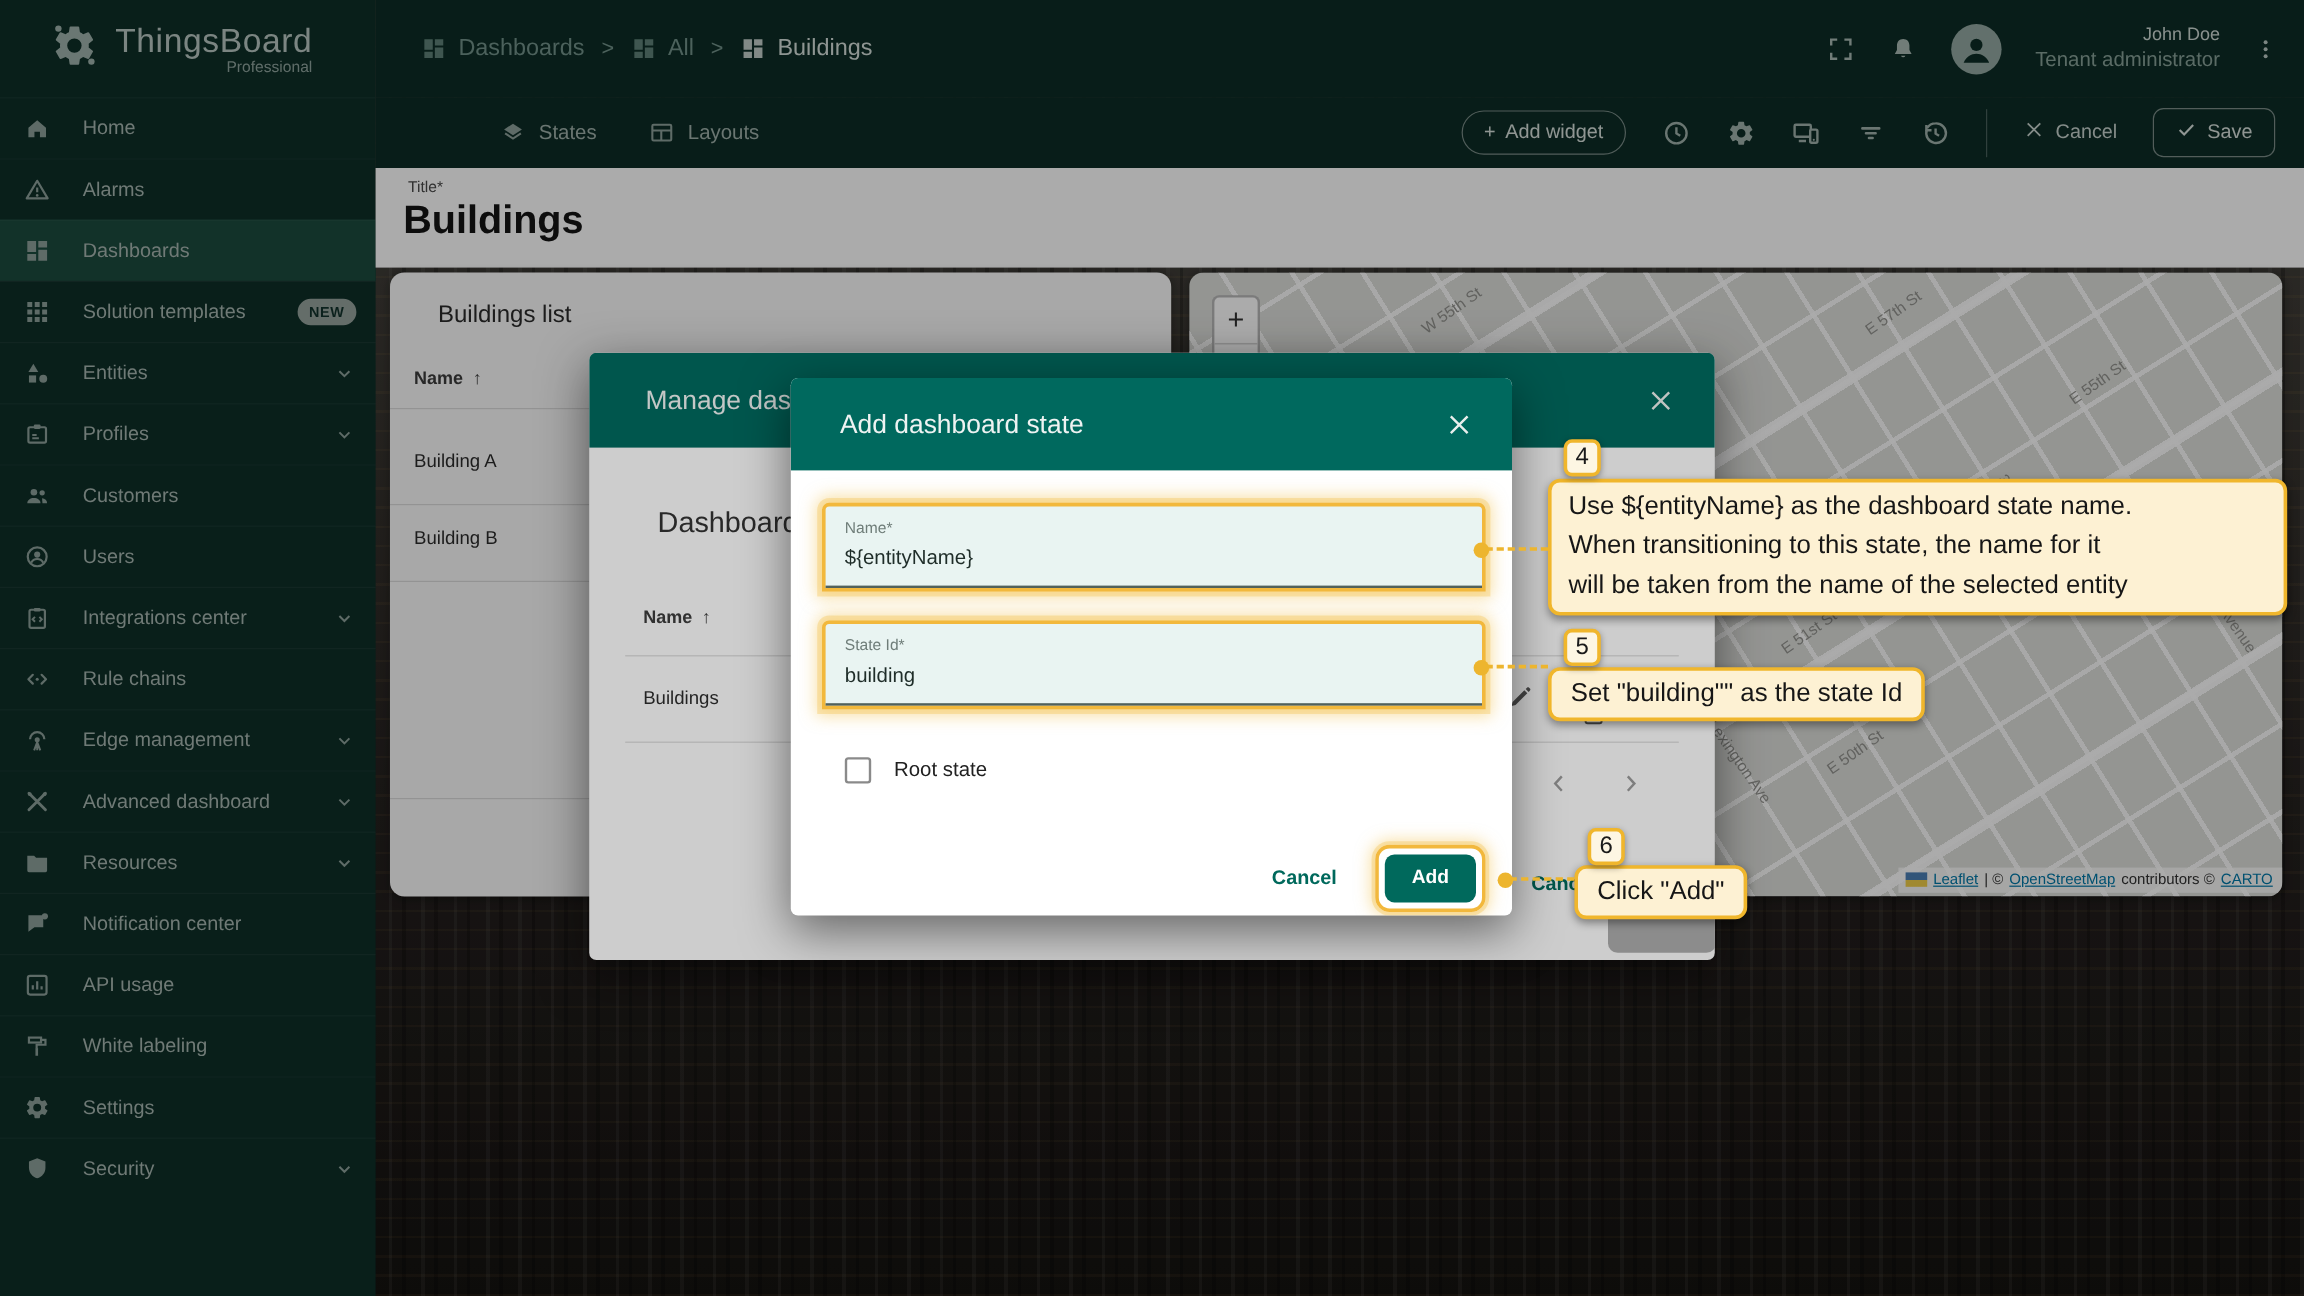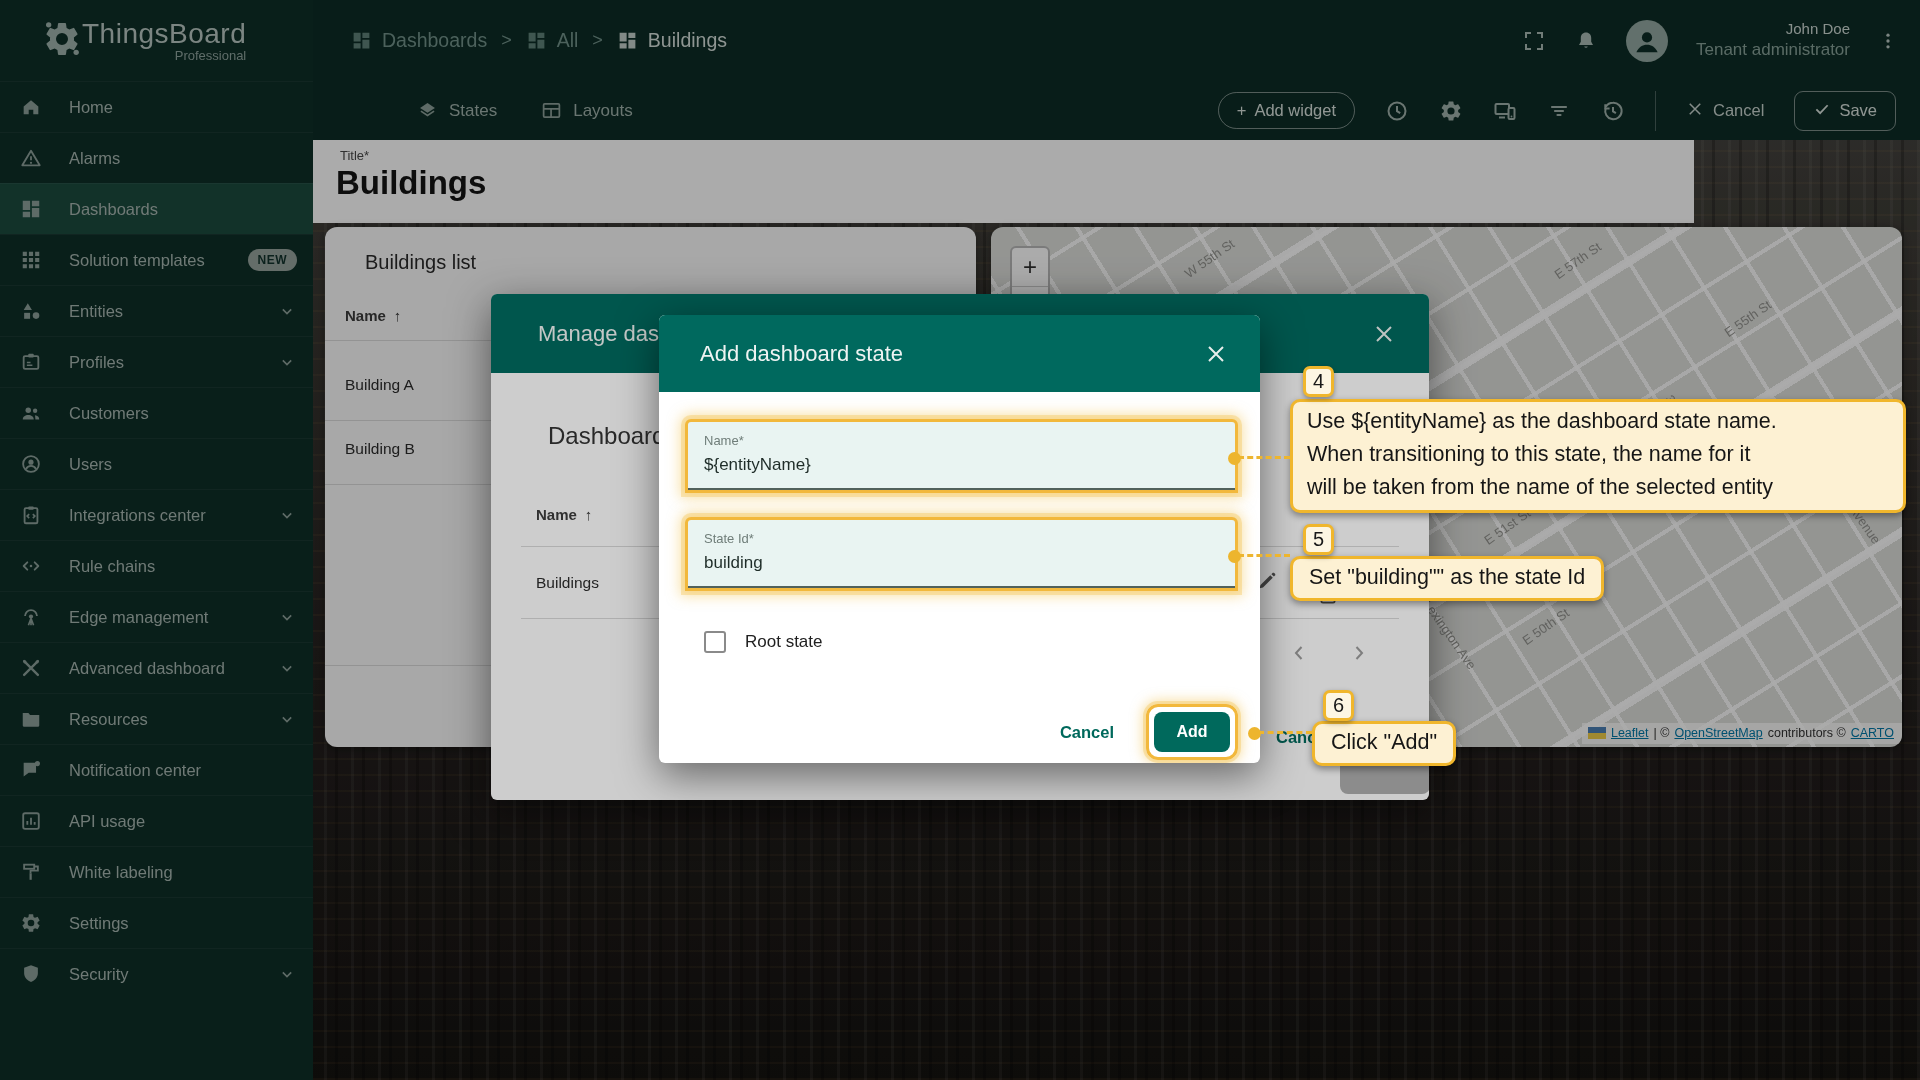--- a/index.html
+++ b/index.html
@@ -10,21 +10,21 @@
   
   .photo-bg { position:absolute; inset:0; z-index:0;
     background:
       repeating-linear-gradient(90deg, rgba(255,255,255,.05) 0 3px, transparent 3px 11px, rgba(0,0,0,.22) 11px 14px, transparent 14px 27px),
       repeating-linear-gradient(0deg, rgba(255,190,90,.05) 0 2px, transparent 2px 16px),
       linear-gradient(180deg,#4a4a46 0%, #393631 30%, #262220 60%, #151311 100%);
   }
 
   
   .sidebar { position:absolute; left:0; top:0; width:313px; height:1080px; background:#0e2f28; z-index:10; color:#a7b6b0; }
-  .logo { height:81px; display:flex; align-items:center; padding-left:42px; gap:0; }
+  .logo { height:81px; display:flex; align-items:center; padding-left:42px; gap:14px; }
   .logo-icon { color:#9fb3ac; }
   .logo-text { display:flex; flex-direction:column; }
   .logo-name { font-size:28px; color:#b9c7c2; letter-spacing:.5px; }
   .logo-sub { font-size:13px; color:#8fa39d; text-align:right; margin-top:-2px; }
   .nav { display:flex; flex-direction:column; }
   .side-item { height:51px; display:flex; align-items:center; padding:0 16px 0 20px; gap:27px;
     border-top:1px solid rgba(255,255,255,.05); font-size:16.5px; cursor:pointer; }
   .side-item .sicon { width:22px; height:22px; flex:0 0 22px; color:#8da09a; }
   .side-item.active { background:#1d4b3f; }
   .badge-new { margin-left:auto; background:#97a39e; color:#12332c; font-size:12px; font-weight:bold;
@@ -56,21 +56,21 @@
   .tb-item .sicon { width:21px; height:21px; color:#8da09a; }
   .tb-right { position:absolute; right:24px; display:flex; align-items:center; gap:30px; }
   .btn-outline { display:flex; align-items:center; gap:8px; border:1px solid rgba(255,255,255,.45); color:#d7e0dc;
     border-radius:20px; padding:8px 18px; font-size:16.5px; cursor:pointer; white-space:nowrap; }
   .btn-save { border-radius:9px; }
   .tb-ic { width:24px; height:24px; color:#9fb0aa; cursor:pointer; }
   .tb-divider { width:1px; height:40px; background:rgba(255,255,255,.25); }
   .tb-cancel { display:flex; align-items:center; gap:9px; font-size:16.5px; color:#c6d1cd; cursor:pointer; }
 
   
-  .title-band { position:absolute; left:313px; top:140px; width:1381px; height:83px; background:#ffffff; z-index:10; }
+  .title-band { position:absolute; left:313px; top:140px; width:1607px; height:83px; background:#ffffff; z-index:10; }
   .title-label { position:absolute; left:27px; top:8px; font-size:13px; color:#4a4a4a; }
   .title-main { position:absolute; left:23px; top:24px; font-size:33px; font-weight:700; color:#141414; }
 
   
   .card { position:absolute; background:#fbfbfb; border-radius:12px; z-index:10; box-shadow:0 2px 8px rgba(0,0,0,.35); }
   .buildings-card { left:325px; top:227px; width:651px; height:520px; }
   .bc-title { position:absolute; left:40px; top:24px; font-size:20px; color:#2b2b2b; }
   .bc-col { position:absolute; left:20px; top:80px; font-size:15px; font-weight:bold; color:#3c3c3c; display:flex; gap:8px; align-items:center; }
   .bc-sep { position:absolute; left:0; width:100%; height:1px; background:rgba(0,0,0,.12); }
   .bc-row { position:absolute; left:20px; font-size:15.5px; color:#2d2d2d; }

